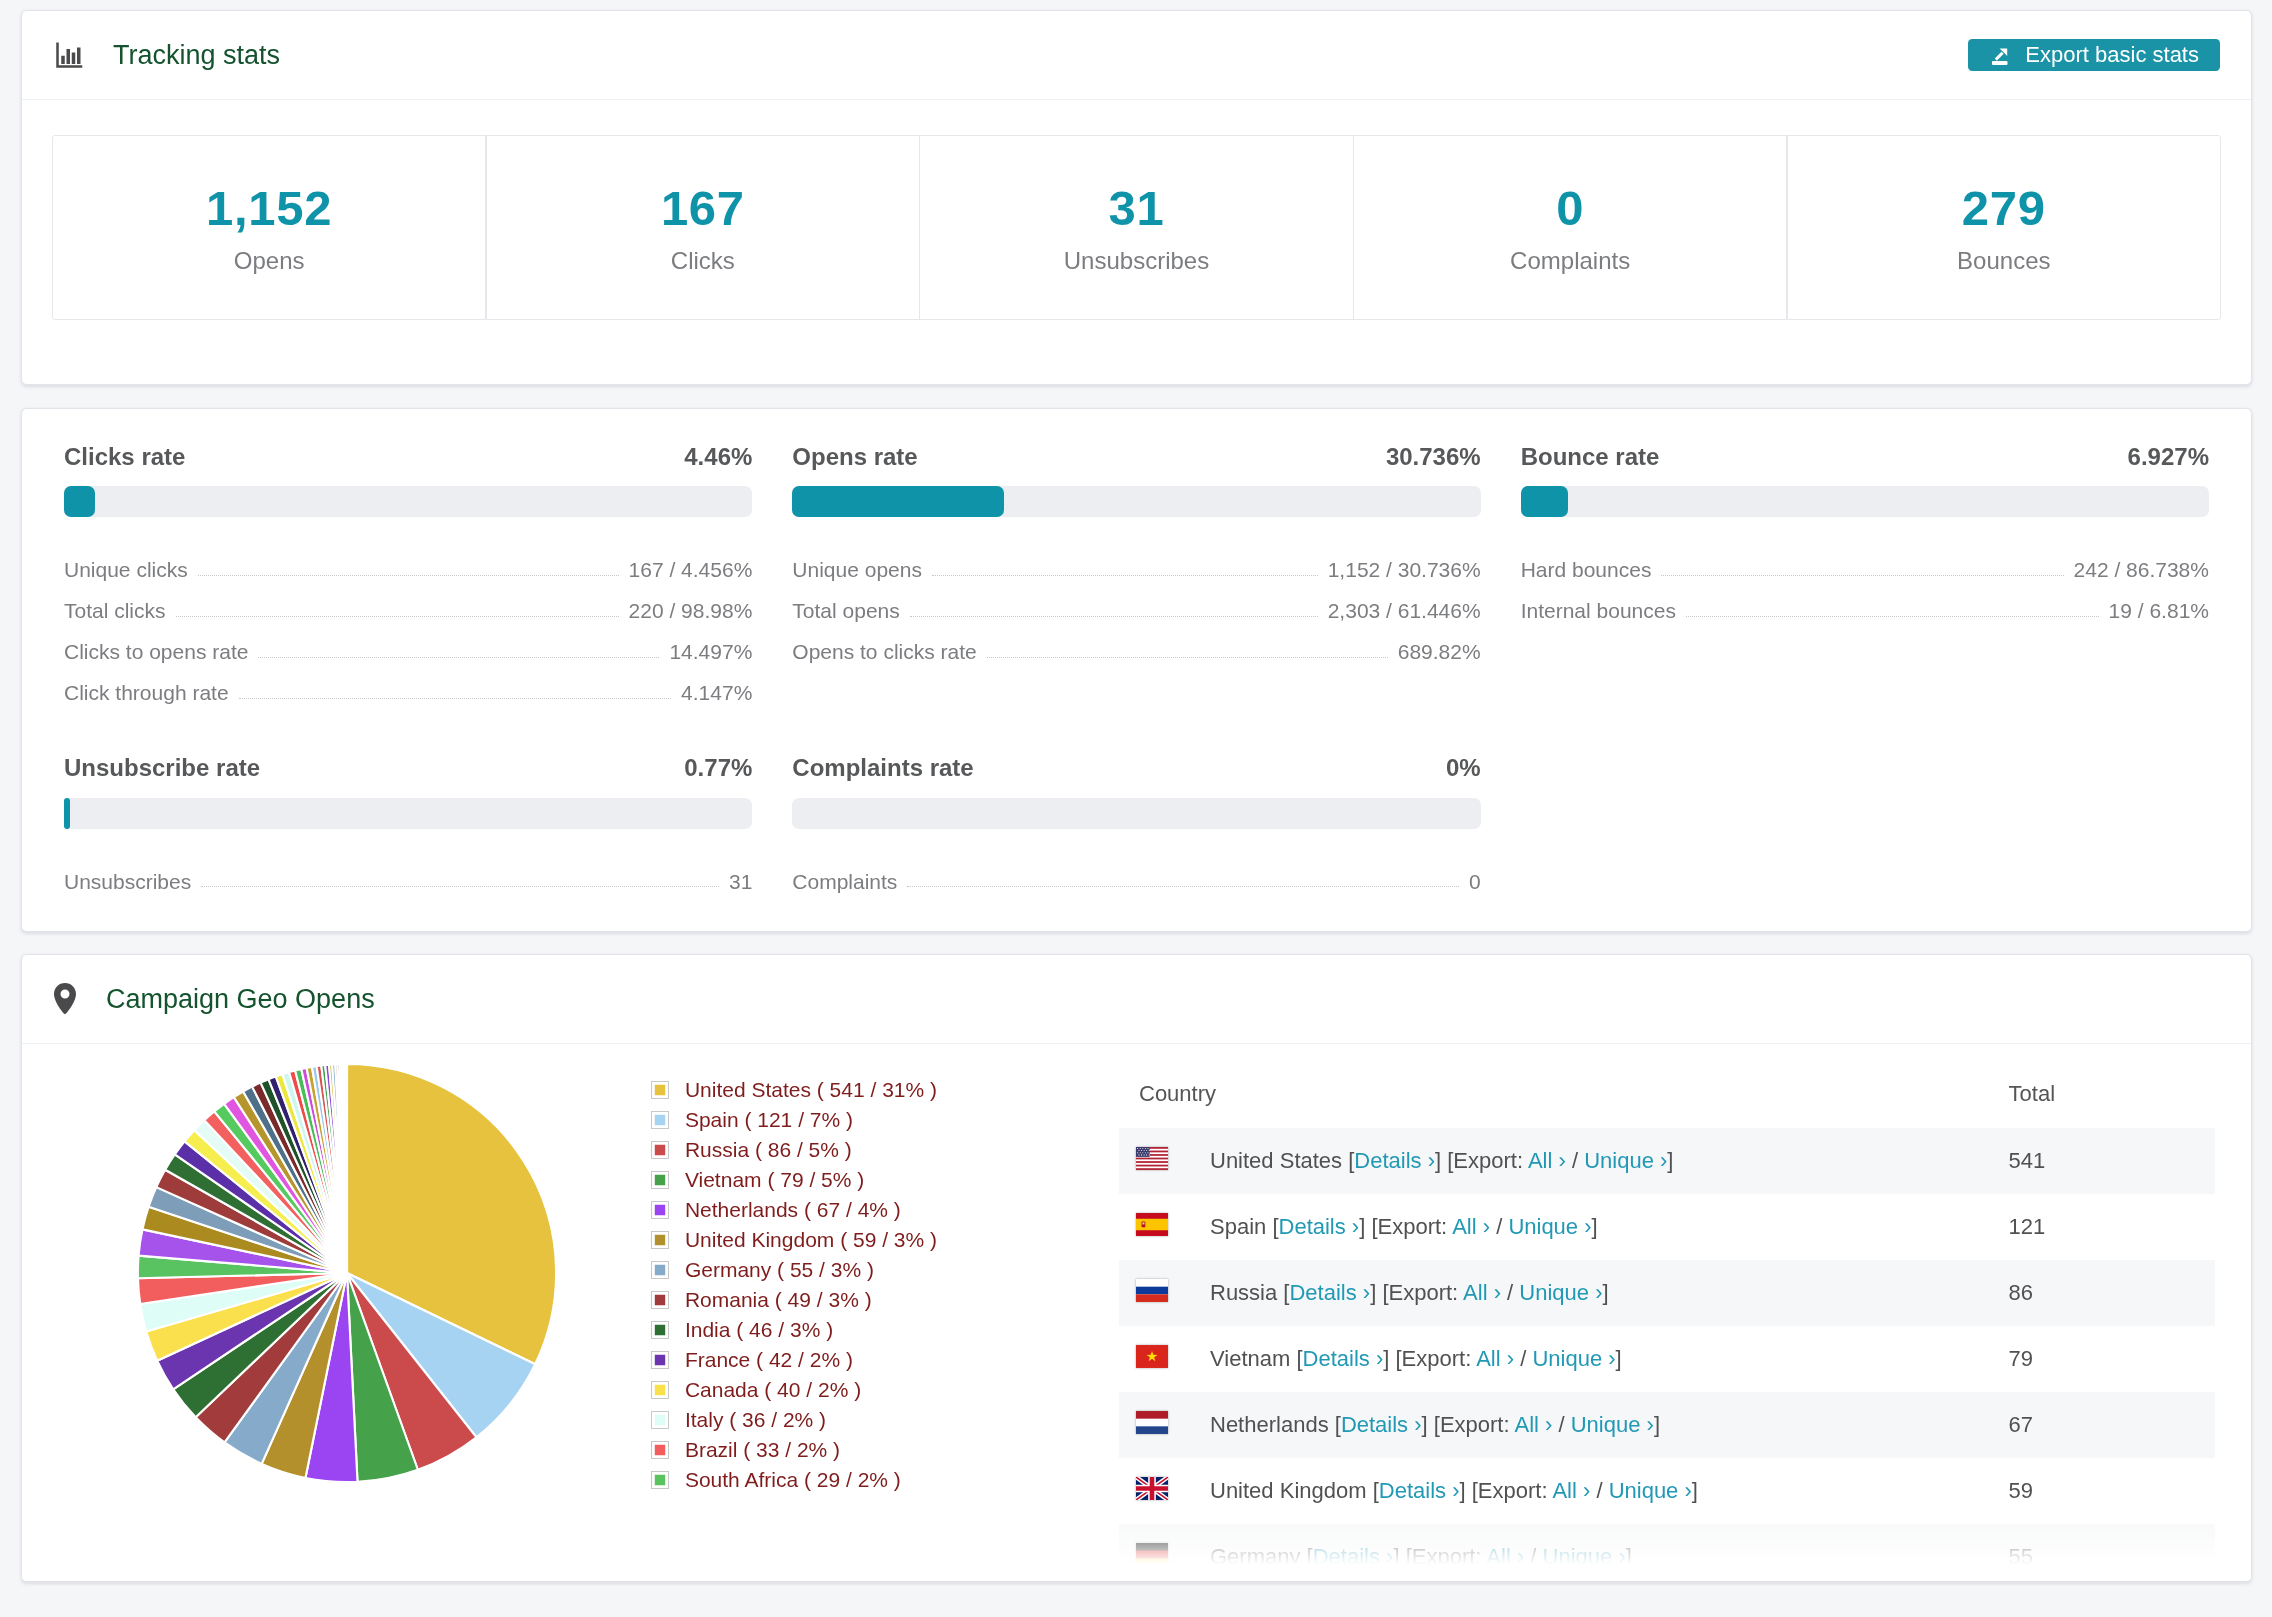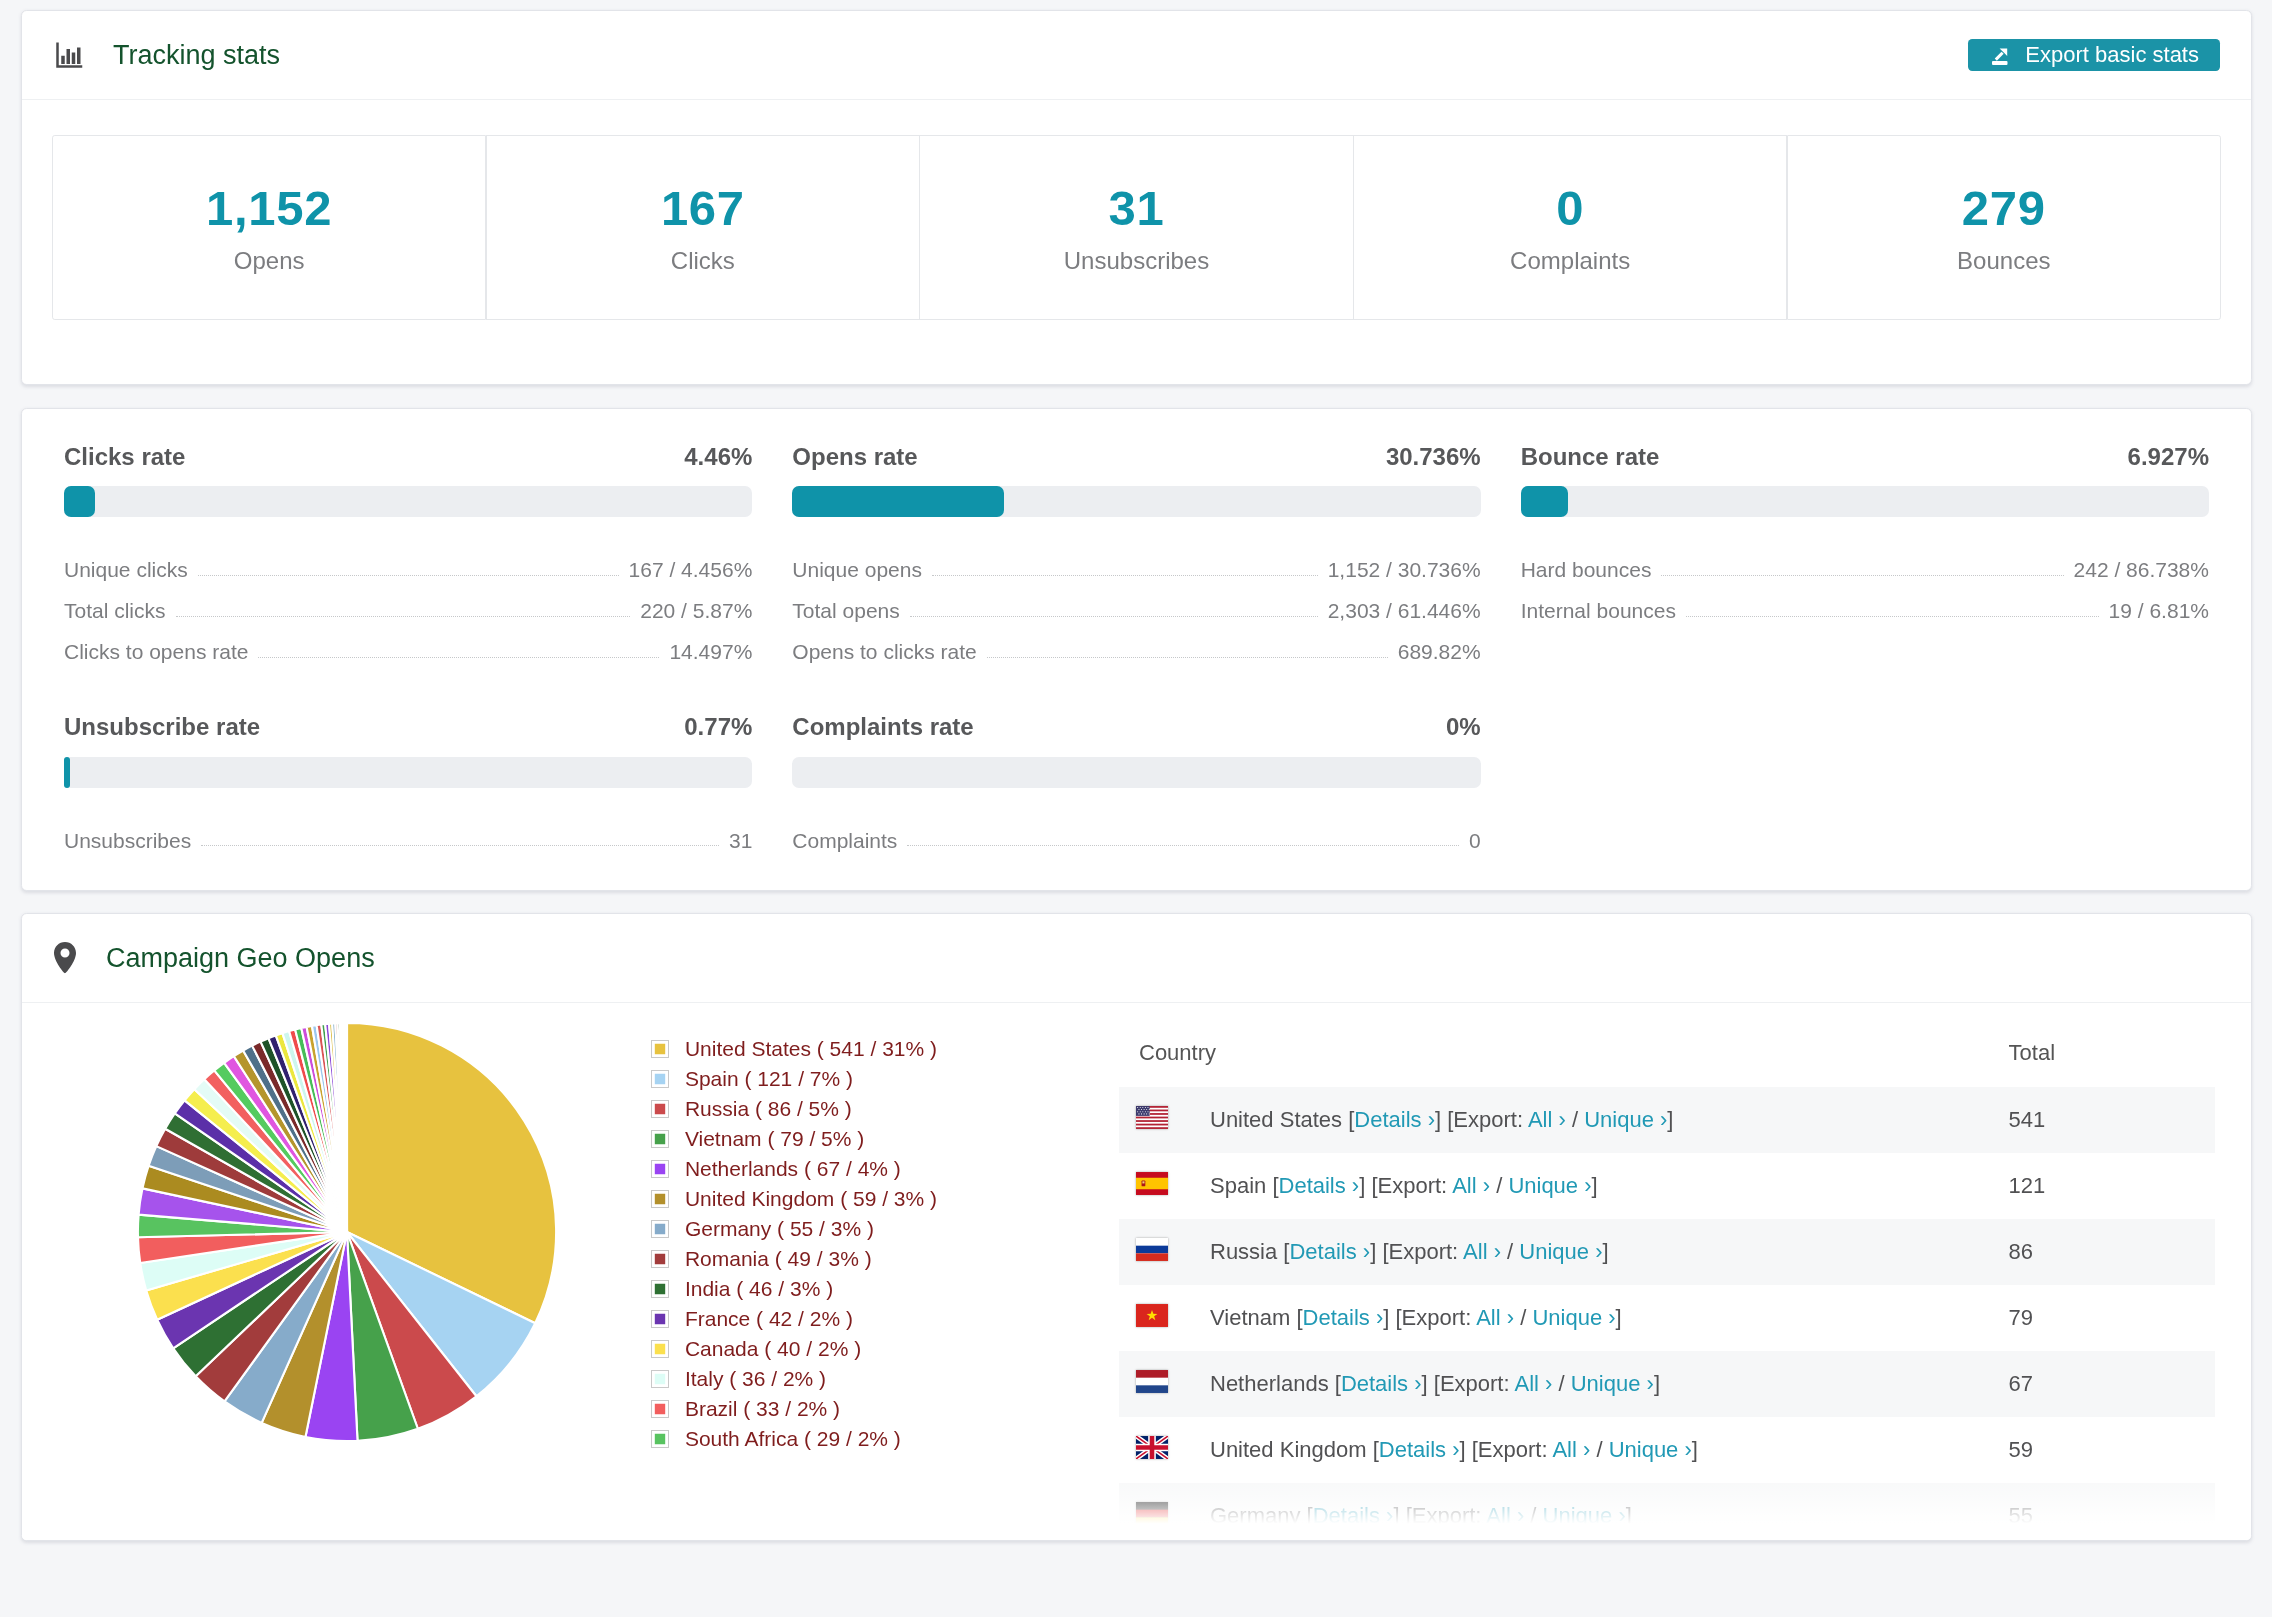--- a/index.html
+++ b/index.html
@@ -140,26 +140,31 @@
           </div>
           <div class="rate-rows">
             <div class="rate-row">
               <span>Unique clicks</span>
               <span class="leader"></span>
               <span class="val">167 / 4.456%</span>
             </div>
             <div class="rate-row">
               <span>Total clicks</span>
               <span class="leader"></span>
-              <span class="val">220 / 5.87%</span>
+              <span class="val">220 / 98.98%</span>
             </div>
             <div class="rate-row">
               <span>Clicks to opens rate</span>
               <span class="leader"></span>
               <span class="val">14.497%</span>
+            </div>
+            <div class="rate-row">
+              <span>Click through rate</span>
+              <span class="leader"></span>
+              <span class="val">4.147%</span>
             </div>
           </div>
         </div>
         <div>
           <div class="rate-head">
             <span class="rate-title">Opens rate</span>
             <span class="rate-value">30.736%</span>
           </div>
           <div class="bar-track">
             <div class="bar-fill" style="width: 30.736%;"></div>

